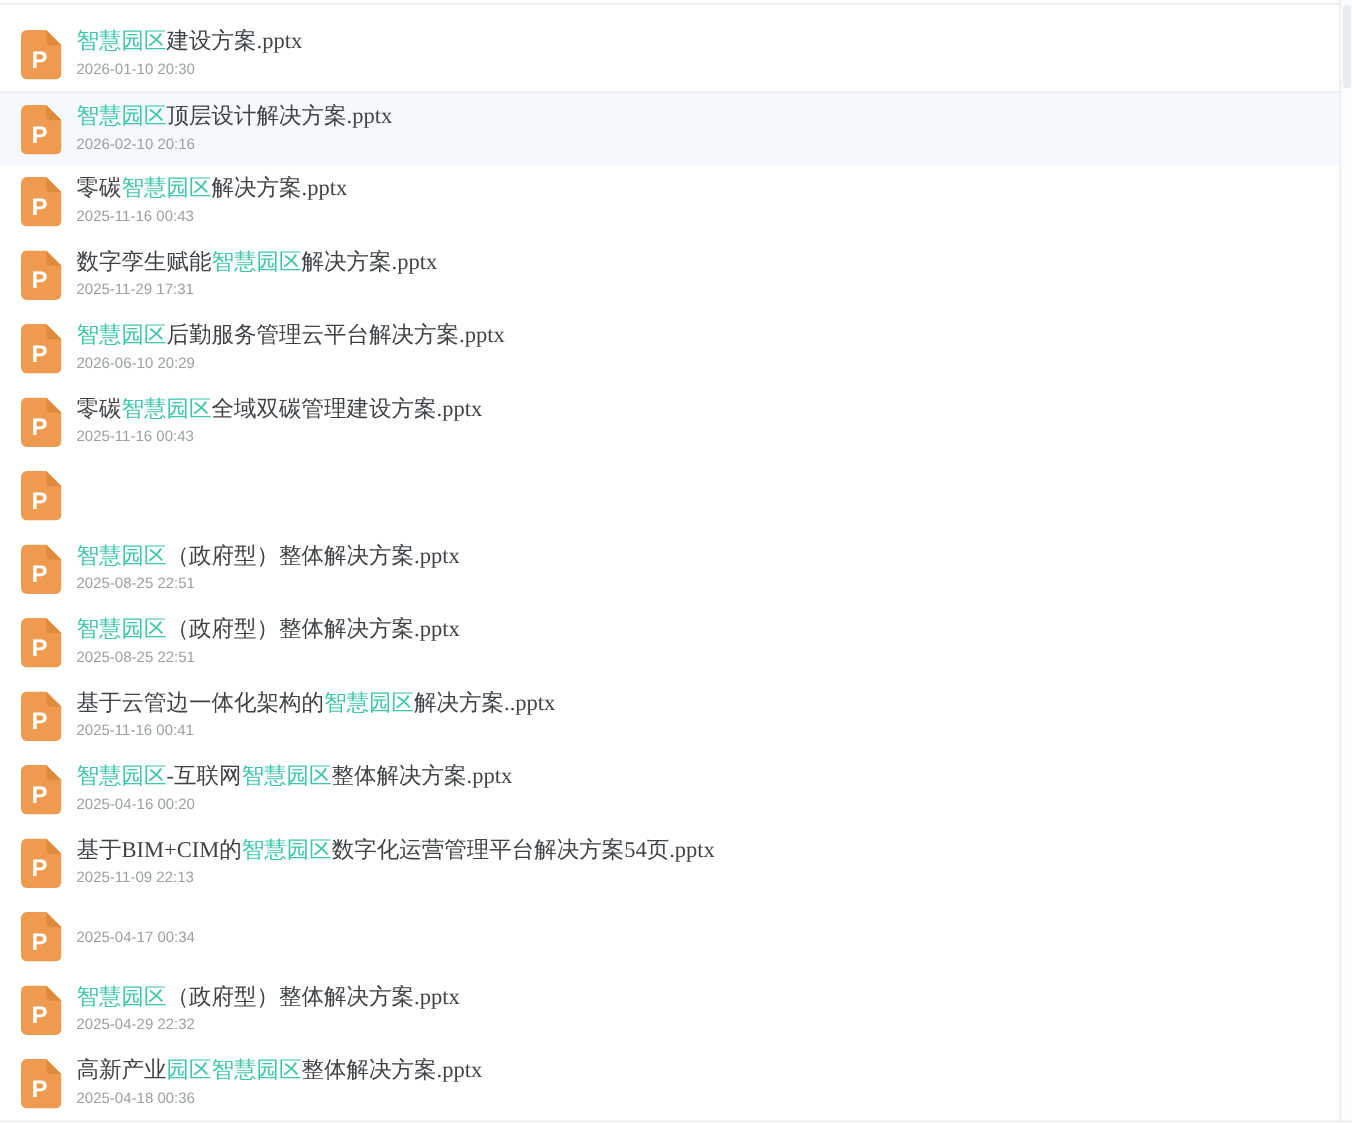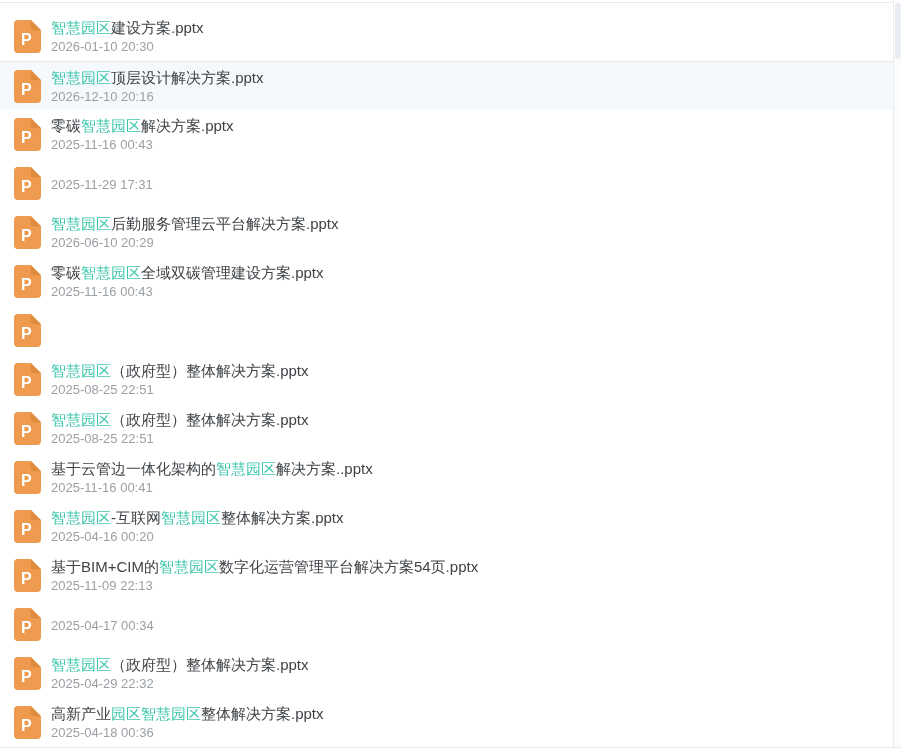--- a/index.html
+++ b/index.html
@@ -48,24 +48,25 @@
     width: 27px; height: 33px;
     margin-right: 10px;
     display: inline-block;
   }
   .meta { display: flex; flex-direction: column; justify-content: center; }
   .title {
     font-size: 15px;
     line-height: 18px;
     color: var(--title);
     white-space: nowrap;
+    font-family: Liberation Serif, serif;
   }
   .title .hl { color: var(--hl); }
   .time {
-    font-size: 13px;
+    font-size: 10px;
     line-height: 15px;
     margin-top: 2px;
     color: var(--time);
   }
   .scrollbar-track {
     position: absolute; top: 0; right: 0;
     width: 8px; height: 749px;
     background: #fbfcfd;
     border-left: 1px solid var(--trackborder);
   }
@@ -94,41 +95,42 @@
       </div>
     </li>
     <li class="row hovered">
       <span class="icon"><svg viewBox="0 0 27 33" width="27" height="33">
           <path d="M4 0 H16.8 L27 10.2 V29 a4 4 0 0 1 -4 4 H4 a4 4 0 0 1 -4 -4 V4 a4 4 0 0 1 4 -4 Z" fill="#ee9b50"></path>
           <path d="M16.8 0 L27 10.2 H19.8 a3 3 0 0 1 -3 -3 Z" fill="#df8b3d"></path>
           <text x="7" y="25" font-size="16" font-weight="bold" font-family="Liberation Sans, DejaVu Sans, sans-serif" fill="#ffffff">P</text>
         </svg></span>
       <div class="meta">
         <div class="title"><span class="hl">智慧园区</span><span>顶层设计解决方案.pptx</span></div>
-        <div class="time">2026-12-10 20:16</div>
+        <div class="time">2026-02-10 20:16</div>
       </div>
     </li>
     <li class="row">
       <span class="icon"><svg viewBox="0 0 27 33" width="27" height="33">
           <path d="M4 0 H16.8 L27 10.2 V29 a4 4 0 0 1 -4 4 H4 a4 4 0 0 1 -4 -4 V4 a4 4 0 0 1 4 -4 Z" fill="#ee9b50"></path>
           <path d="M16.8 0 L27 10.2 H19.8 a3 3 0 0 1 -3 -3 Z" fill="#df8b3d"></path>
           <text x="7" y="25" font-size="16" font-weight="bold" font-family="Liberation Sans, DejaVu Sans, sans-serif" fill="#ffffff">P</text>
         </svg></span>
       <div class="meta">
         <div class="title"><span>零碳</span><span class="hl">智慧园区</span><span>解决方案.pptx</span></div>
         <div class="time">2025-11-16 00:43</div>
       </div>
     </li>
     <li class="row">
       <span class="icon"><svg viewBox="0 0 27 33" width="27" height="33">
           <path d="M4 0 H16.8 L27 10.2 V29 a4 4 0 0 1 -4 4 H4 a4 4 0 0 1 -4 -4 V4 a4 4 0 0 1 4 -4 Z" fill="#ee9b50"></path>
           <path d="M16.8 0 L27 10.2 H19.8 a3 3 0 0 1 -3 -3 Z" fill="#df8b3d"></path>
           <text x="7" y="25" font-size="16" font-weight="bold" font-family="Liberation Sans, DejaVu Sans, sans-serif" fill="#ffffff">P</text>
         </svg></span>
       <div class="meta">
+        <div class="title"><span>数字孪生赋能</span><span class="hl">智慧园区</span><span>解决方案.pptx</span></div>
         <div class="time">2025-11-29 17:31</div>
       </div>
     </li>
     <li class="row">
       <span class="icon"><svg viewBox="0 0 27 33" width="27" height="33">
           <path d="M4 0 H16.8 L27 10.2 V29 a4 4 0 0 1 -4 4 H4 a4 4 0 0 1 -4 -4 V4 a4 4 0 0 1 4 -4 Z" fill="#ee9b50"></path>
           <path d="M16.8 0 L27 10.2 H19.8 a3 3 0 0 1 -3 -3 Z" fill="#df8b3d"></path>
           <text x="7" y="25" font-size="16" font-weight="bold" font-family="Liberation Sans, DejaVu Sans, sans-serif" fill="#ffffff">P</text>
         </svg></span>
       <div class="meta">

